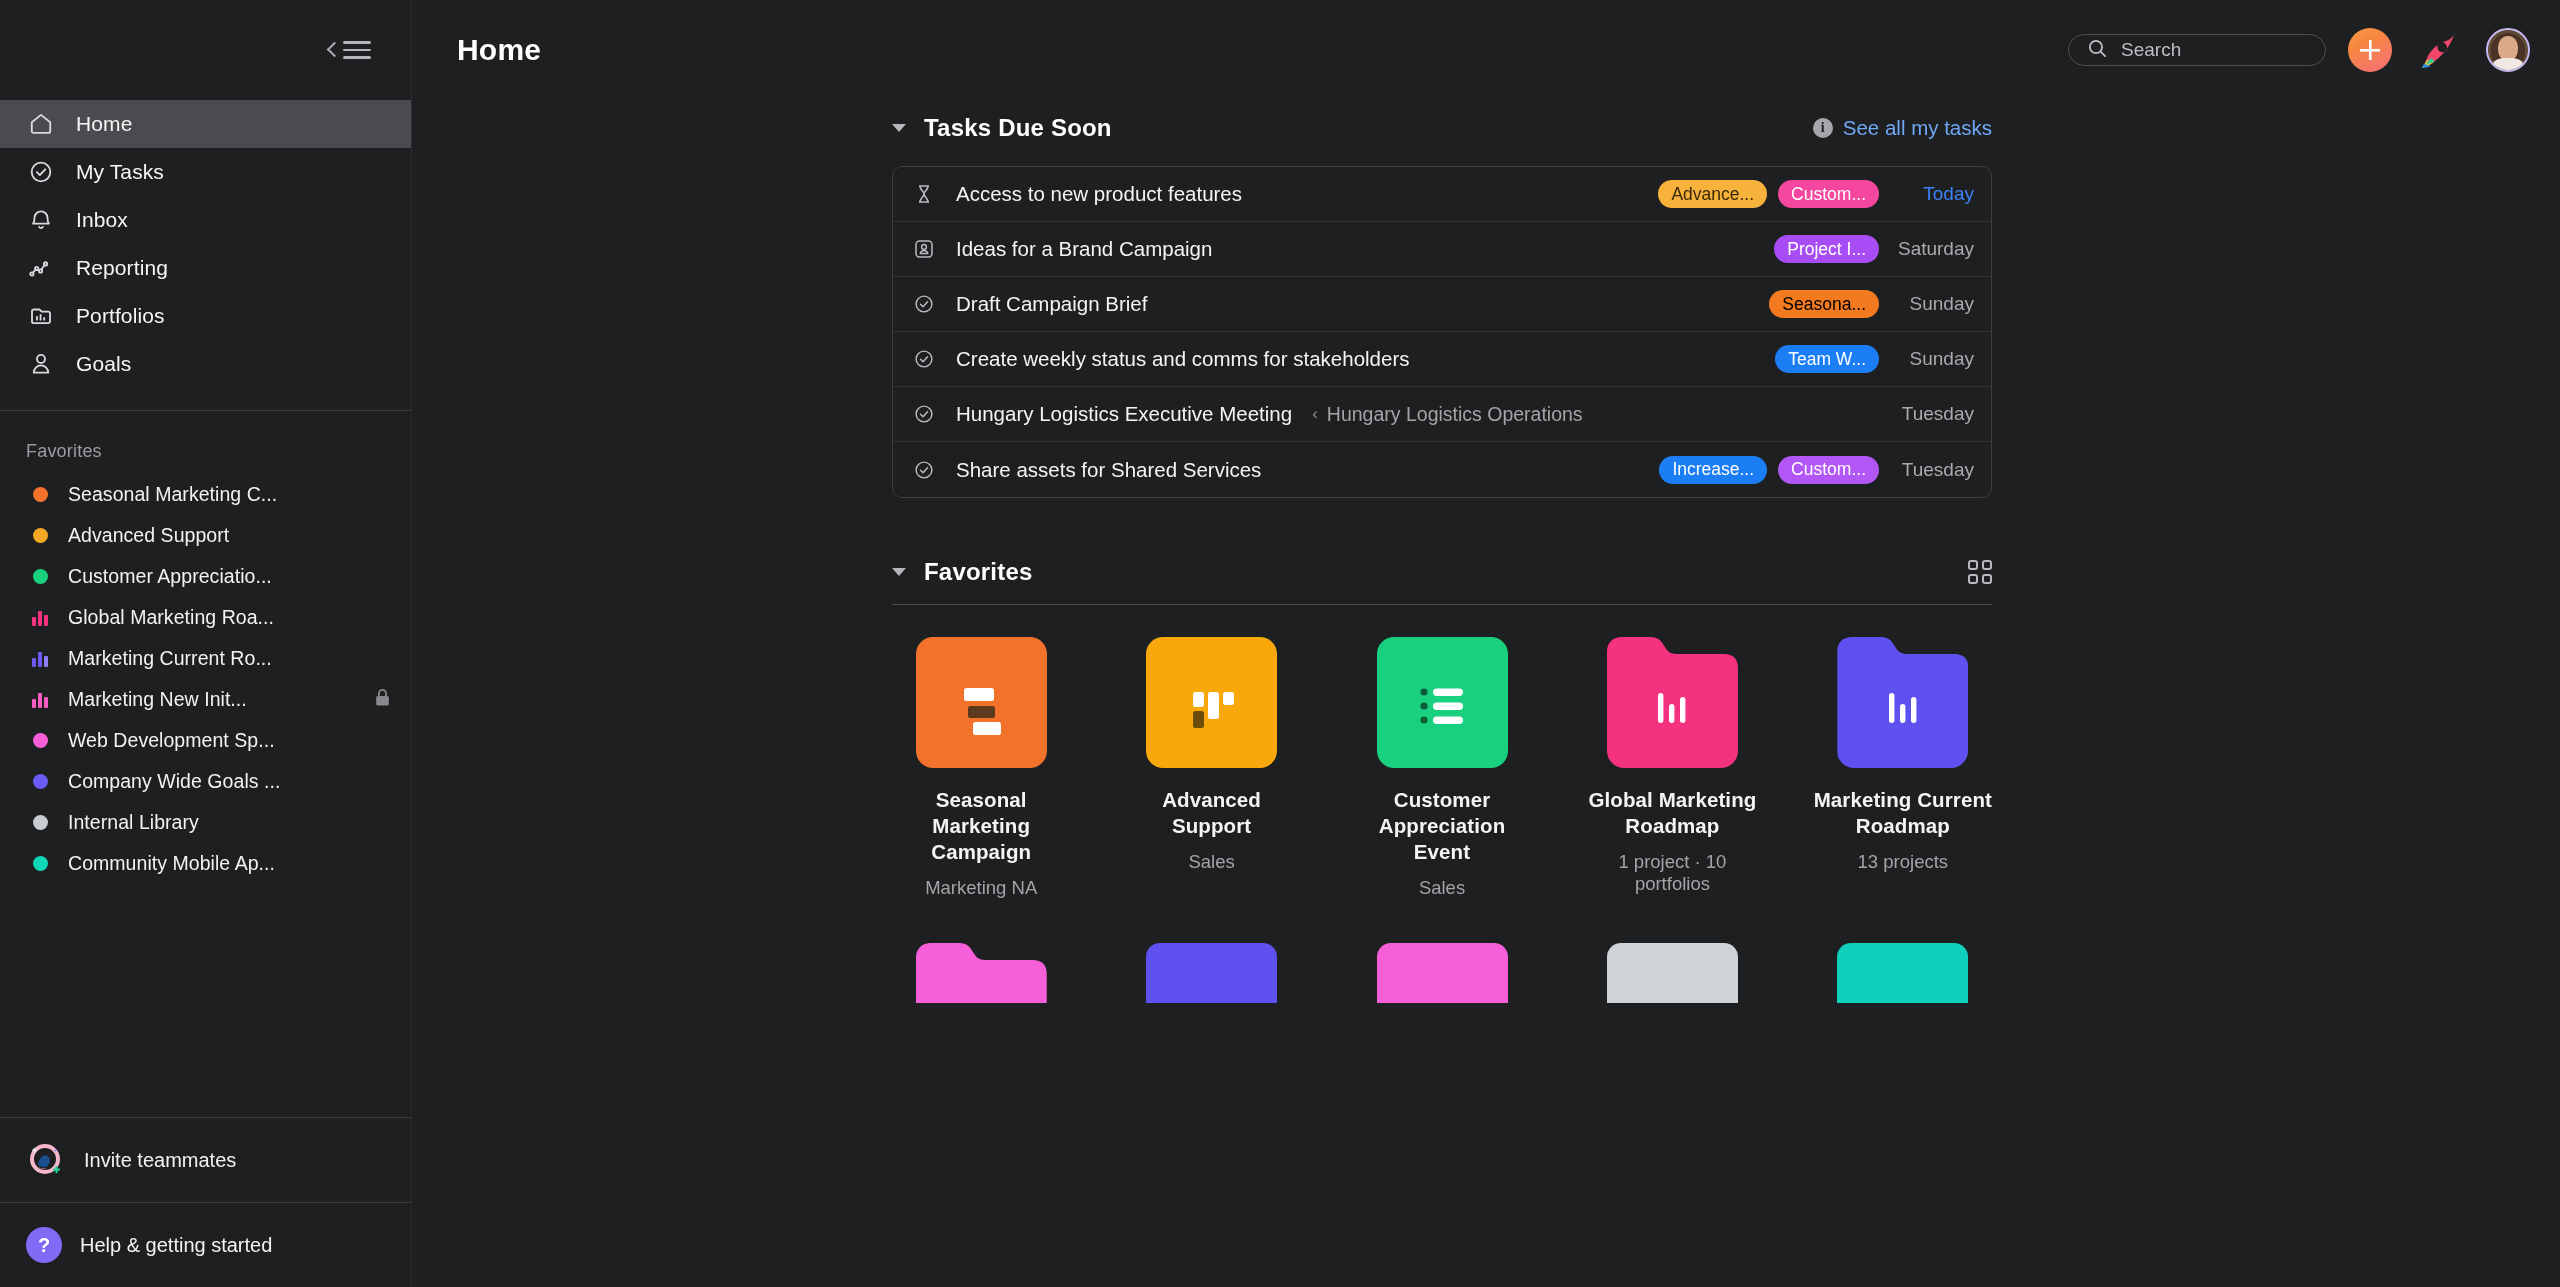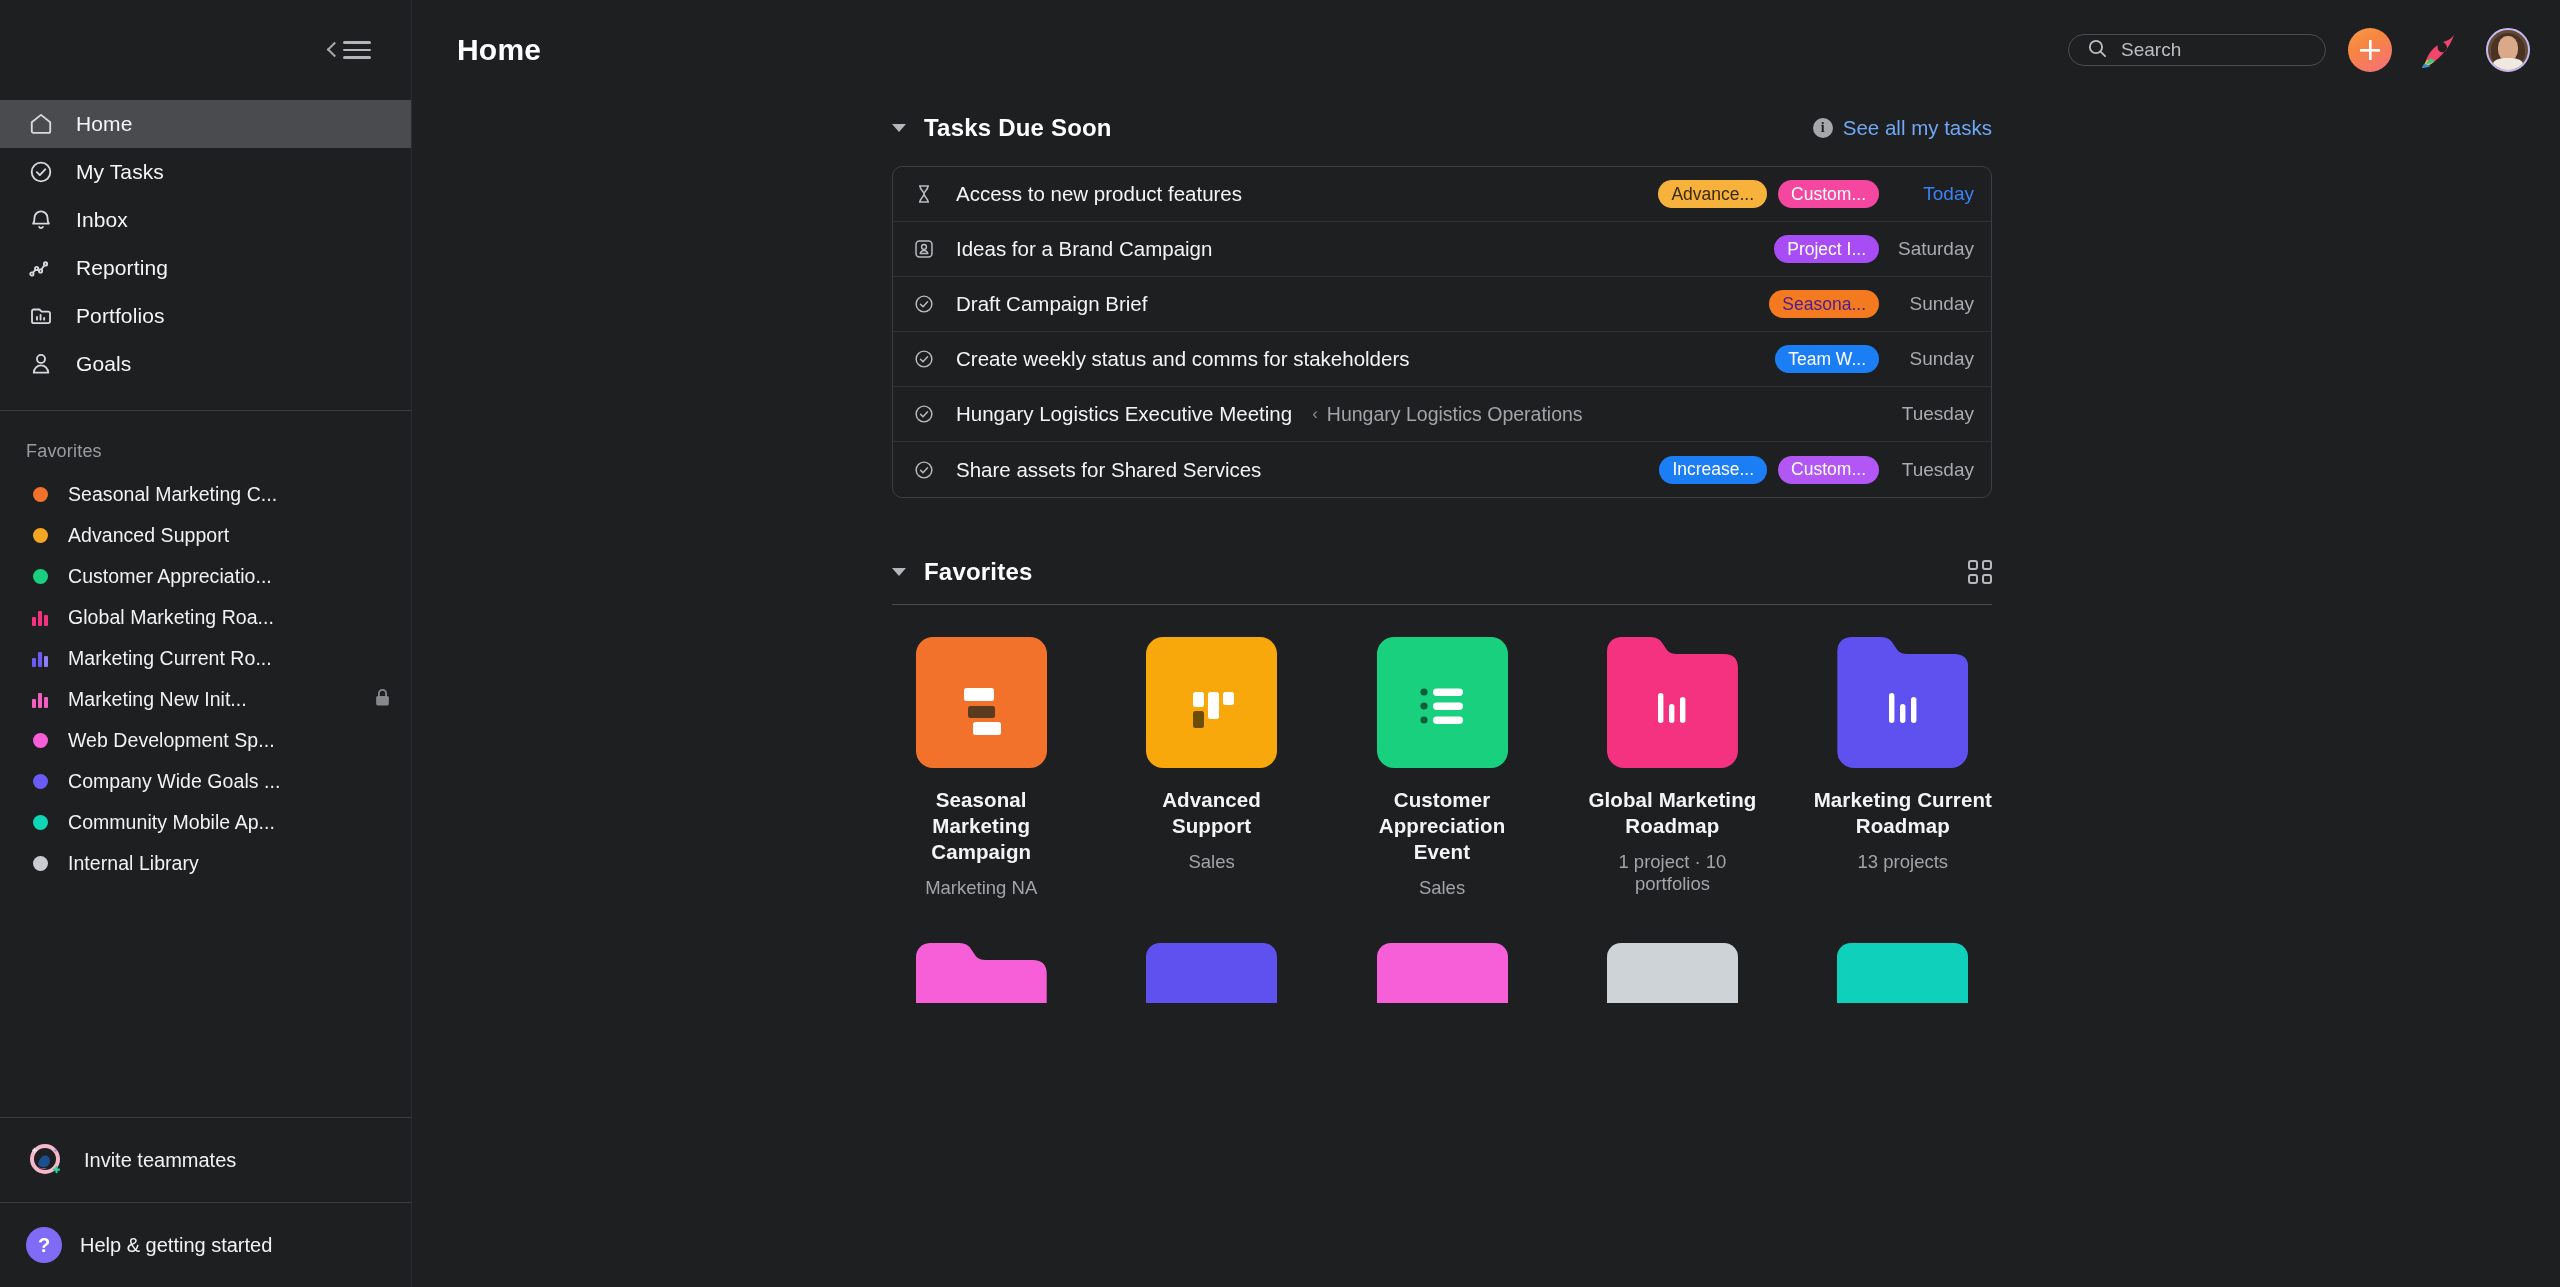--- a/index.html
+++ b/index.html
@@ -324,29 +324,29 @@
         <span class="fav-label">Web Development Sp...</span>
       </div>
       <div class="fav-item">
         <span class="fav-ico">
             <span class="dot" style="background:#6a5bf5"></span>
           </span>
         <span class="fav-label">Company Wide Goals ...</span>
       </div>
       <div class="fav-item">
         <span class="fav-ico">
+            <span class="dot" style="background:#c9cdd2"></span>
+          </span>
+        <span class="fav-label">Internal Library</span>
+      </div>
+      <div class="fav-item">
+        <span class="fav-ico">
             <span class="dot" style="background:#0fd6b6"></span>
           </span>
         <span class="fav-label">Community Mobile Ap...</span>
-      </div>
-      <div class="fav-item">
-        <span class="fav-ico">
-            <span class="dot" style="background:#c9cdd2"></span>
-          </span>
-        <span class="fav-label">Internal Library</span>
       </div>
     </div>
 
     <div class="sb-bottom">
       <div class="sb-sep"></div>
       <div class="bottom-row">
         <span class="invite-ico">
           <svg width="40" height="40" viewBox="0 0 40 40">
             <circle cx="19" cy="19" r="13" fill="none" stroke="#f5b8cb" stroke-width="4"></circle>
             <path d="M12 24c1.5-6 5-9 8-8.6 3.4.5 4.6 4 3.6 7.4-.8 2.8-3 4.6-6 4.4-2.6-.2-4.4-1.3-5.6-3.2z" fill="#1b4f8f"></path>
@@ -442,21 +442,21 @@
 
           <div class="task-row">
             <span class="t-ico">
               <svg width="22" height="22" viewBox="0 0 24 24" fill="none" stroke="#b9babd" stroke-width="1.6">
                 <circle cx="12" cy="12" r="8.6"></circle>
                   <path d="M8.2 12.2l2.7 2.7 5-5.4" stroke-linecap="round" stroke-linejoin="round"></path>
               </svg>
             </span>
             <span class="t-name">Draft Campaign Brief</span>
             <span class="t-right">
-              <span class="pill" style="background:#f47a20;color:#4c1d95">Seasona...</span>
+              <span class="pill" style="background:#f47a20;color:#000000">Seasona...</span>
               <span class="t-due">Sunday</span>
             </span>
           </div>
 
           <div class="task-row">
             <span class="t-ico">
               <svg width="22" height="22" viewBox="0 0 24 24" fill="none" stroke="#b9babd" stroke-width="1.6">
                 <circle cx="12" cy="12" r="8.6"></circle>
                   <path d="M8.2 12.2l2.7 2.7 5-5.4" stroke-linecap="round" stroke-linejoin="round"></path>
               </svg>

